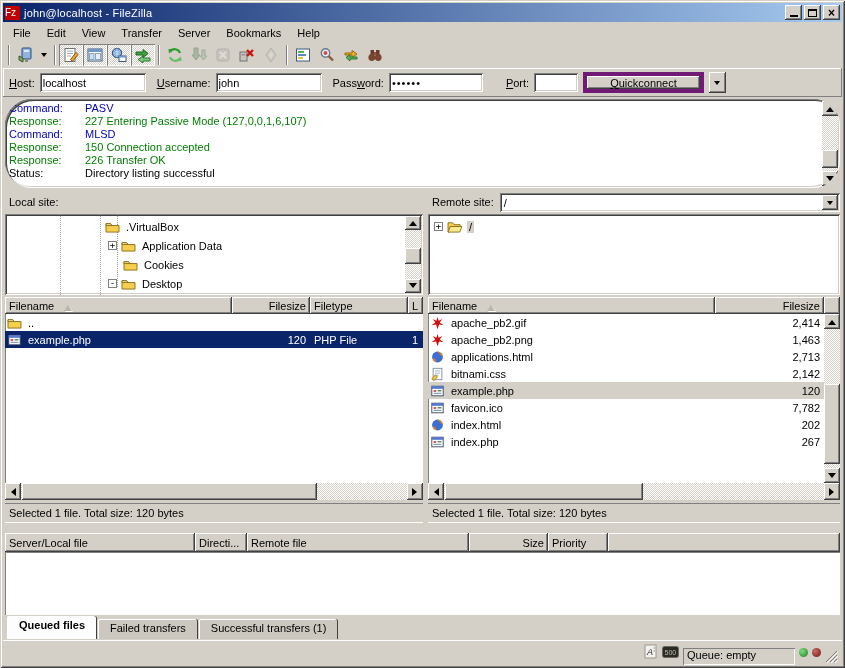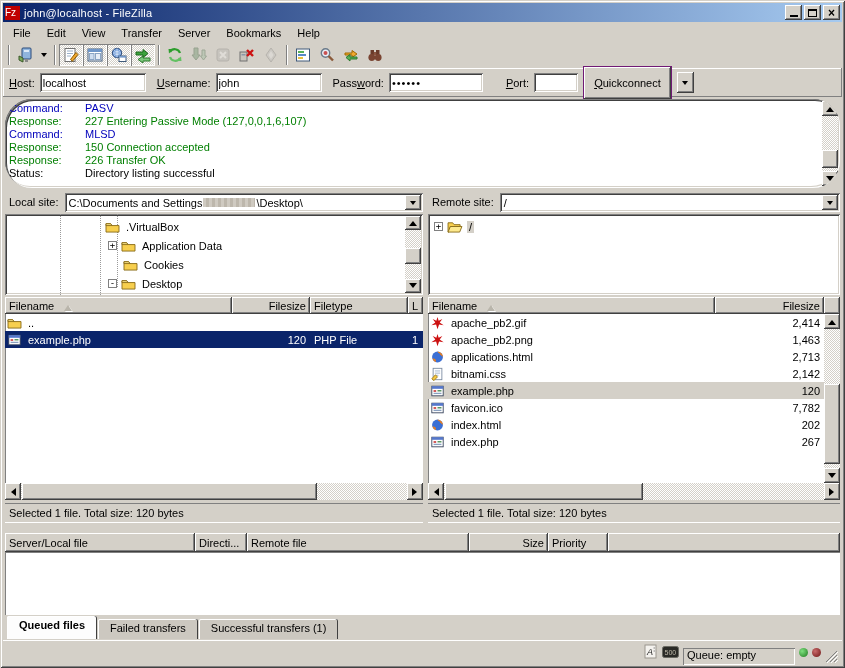--- a/index.html
+++ b/index.html
@@ -42,21 +42,21 @@
     background-image: conic-gradient(#ffffff 0 25%, #d4d0c8 0 50%, #ffffff 0 75%, #d4d0c8 0 100%);
     background-size:2px 2px; }
   .tb-btn.disabled svg { opacity:.4; filter:grayscale(60%); }
   .dd-arrow { width:0; height:0; border:3px solid transparent; border-top:4px solid #000; margin-top:3px; }
   
   #quickbar { height:29px; display:flex; align-items:center; padding:0 6px; gap:5px; }
   .qc-label u { text-decoration:underline; }
   .field { height:19px; background:#fff; border:none; outline:none; padding:2px 3px; font-size:11px;
     box-shadow: inset 1px 1px 0 #808080, inset -1px -1px 0 #ffffff,
                 inset 2px 2px 0 #404040, inset -2px -2px 0 #d4d0c8; }
-  #qc-btn { height:34px; padding:0 10px; border:1px solid #701a75; font-size:11px;
+  #qc-btn { height:21px; padding:0 23px; border:4px solid #701a75; font-size:11px;
     background:#d4d0c8; box-shadow: inset -1px -1px 0 #404040, inset 1px 1px 0 #ffffff,
     inset -2px -2px 0 #808080; }
   #qc-dd { width:17px; height:21px; display:flex; align-items:center; justify-content:center; }
   
   #log { position:relative; height:89px; margin:2px 2px 0 2px; background:#fff; padding:3px 20px 3px 4px;
     box-shadow: inset 1px 1px 0 #808080, inset -1px -1px 0 #ffffff,
                 inset 2px 2px 0 #404040, inset -2px -2px 0 #d4d0c8; overflow:hidden;border-radius:27px; }
   .log-line { display:flex; height:13px; line-height:13px; }
   .log-label { width:76px; flex:none; }
   .log-command { color:#0000bb; } .log-response { color:#007f00; } .log-status { color:#000; }
@@ -327,26 +327,20 @@
           <span class="tri-dn"></span>
         </div>
     </div>
   </div>
 
   <div id="split">
 
     <div id="left-pane">
       <div class="site-bar">
         <span class="site-label">Local site:</span>
-        <div class="site-combo">
-          <span><span>C:\Documents and Settings</span><span class="redacted"></span><span>\Desktop\</span></span>
-          <div class="combo-dd">
-              <span class="dd-arrow"></span>
-            </div>
-        </div>
       </div>
 
       <div class="treeview">
         <div class="guide" style="left:55px"></div>
         <div class="guide" style="left:95px"></div>
         <div class="guide" style="left:112px; top:0; bottom:8px"></div>
         <div class="tree-row" style="top:3px; left:100px">
           <svg width="15" height="13" viewBox="0 0 16 14">
               <path d="M1 4 h5 l1.5 2 H15 v7 H1 Z" fill="#f7cf4e" stroke="#8a6d1a"></path>
               <path d="M1 4 h5 l1.5 2 H1 Z" fill="#fde98e" stroke="#8a6d1a"></path>

